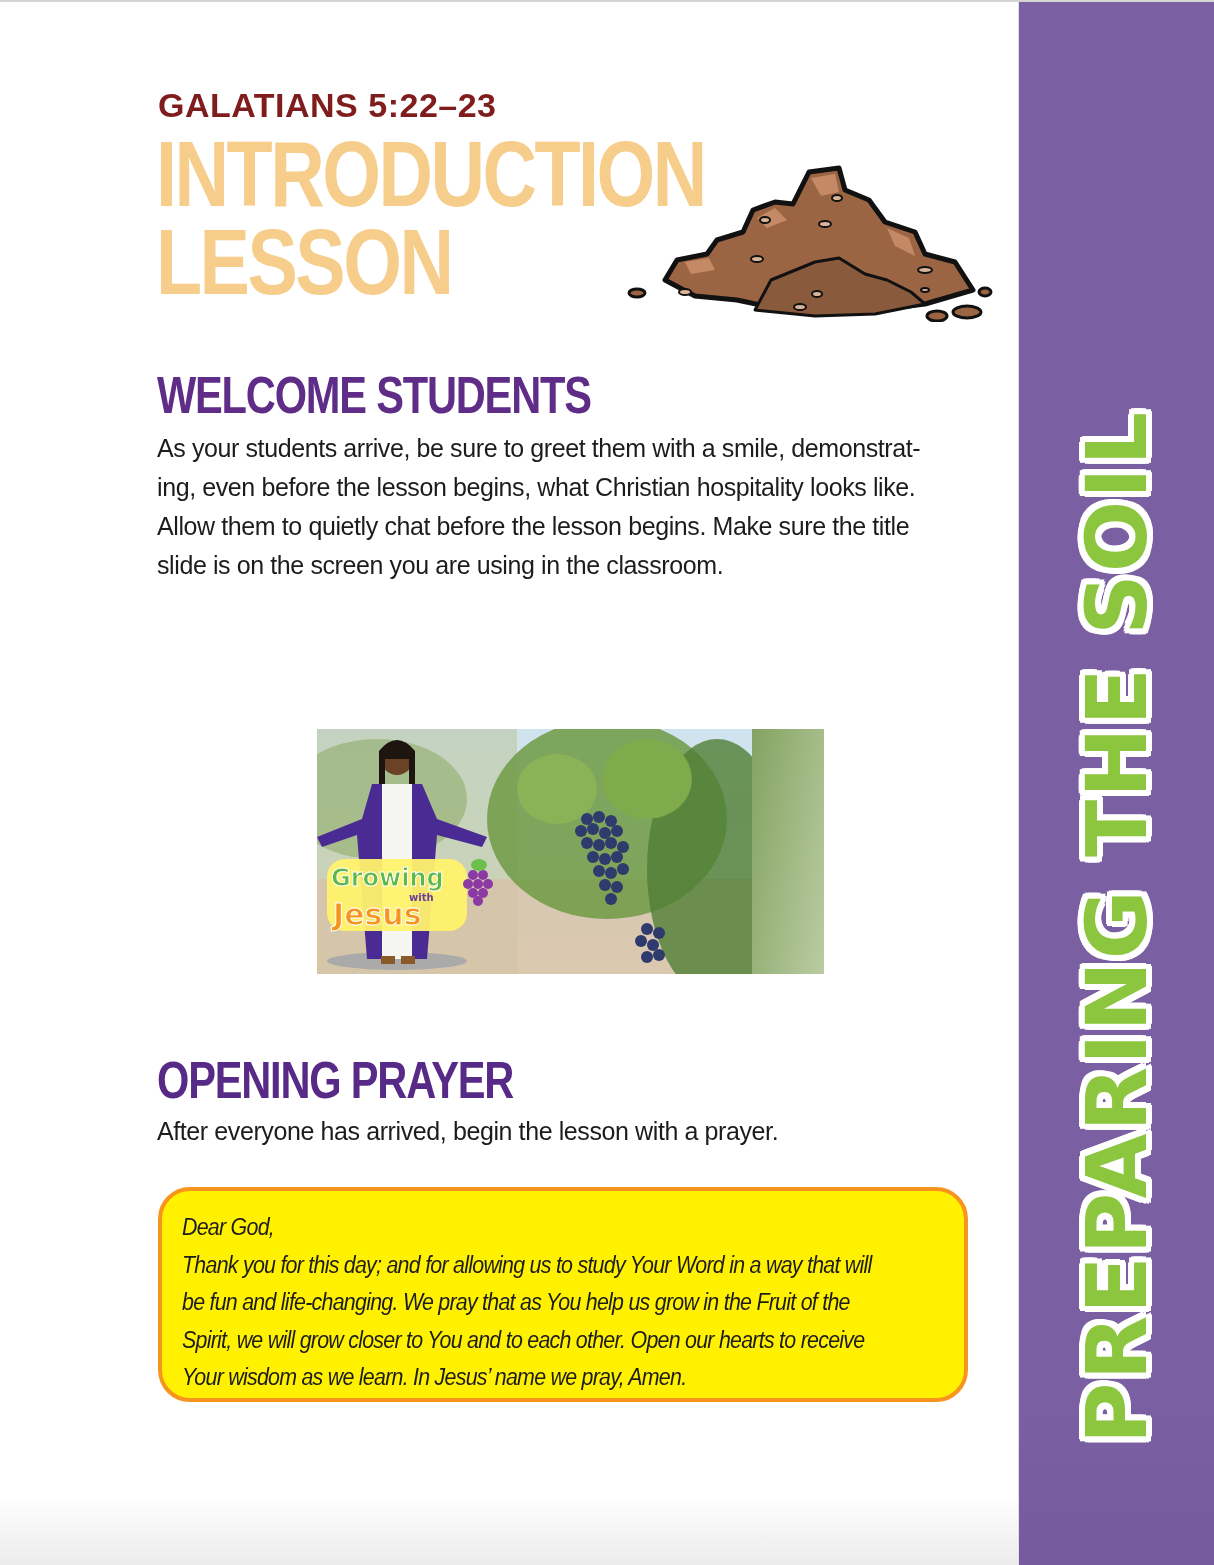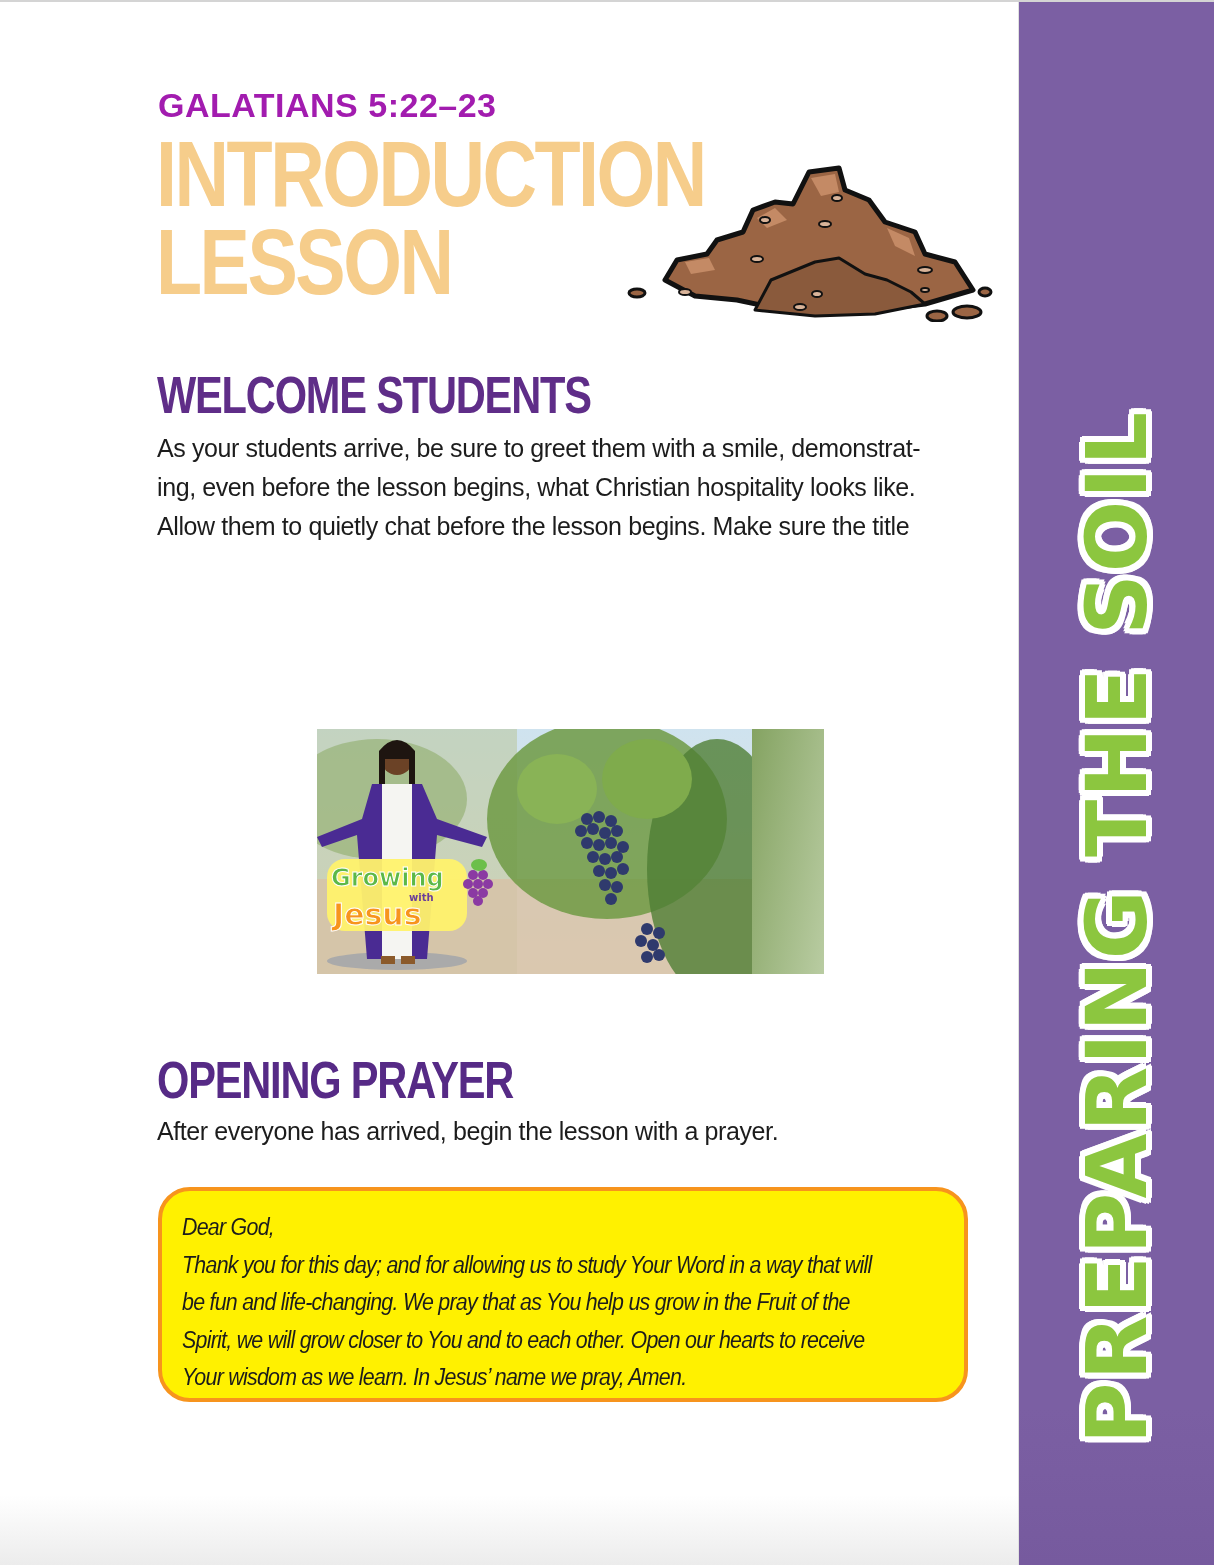--- a/index.html
+++ b/index.html
@@ -29,21 +29,21 @@
     .page-main {
       position: absolute;
       left: 0; top: 2px;
       width: 1018px; height: 1563px;
     }
     .scripture-ref {
       position: absolute;
       left: 158px; top: 84px;
       font-size: 34px;
       font-weight: bold;
-      color: #a21caf;
+      color: #7f1d1d;
       letter-spacing: 0.5px;
       white-space: nowrap;
     }
     .page-title {
       position: absolute;
       left: 156px; top: 128px;
       color: #f6cd8b;
       font-weight: bold;
       font-family: "Liberation Sans", sans-serif;
       font-size: 92px;
@@ -181,20 +181,21 @@
       <ellipse cx="360" cy="130" rx="6" ry="4"></ellipse>
     </g>
   </svg>
 
   <div class="section-heading welcome-heading">WELCOME STUDENTS</div>
 
   <div class="body-text welcome-body">
     <span class="line">As your students arrive, be sure to greet them with a smile, demonstrat-</span>
     <span class="line">ing, even before the lesson begins, what Christian hospitality looks like.</span>
     <span class="line">Allow them to quietly chat before the lesson begins. Make sure the title</span>
+    <span class="line">slide is on the screen you are using in the classroom.</span>
   </div>
 
   <div class="slide-image">
     <svg width="435" height="245" viewBox="0 0 435 245">
       <defs>
         <linearGradient id="sky" x1="0" y1="0" x2="0" y2="1">
           <stop offset="0" stop-color="#cfe3ef"></stop>
           <stop offset="1" stop-color="#e6e0d2"></stop>
         </linearGradient>
       </defs>

